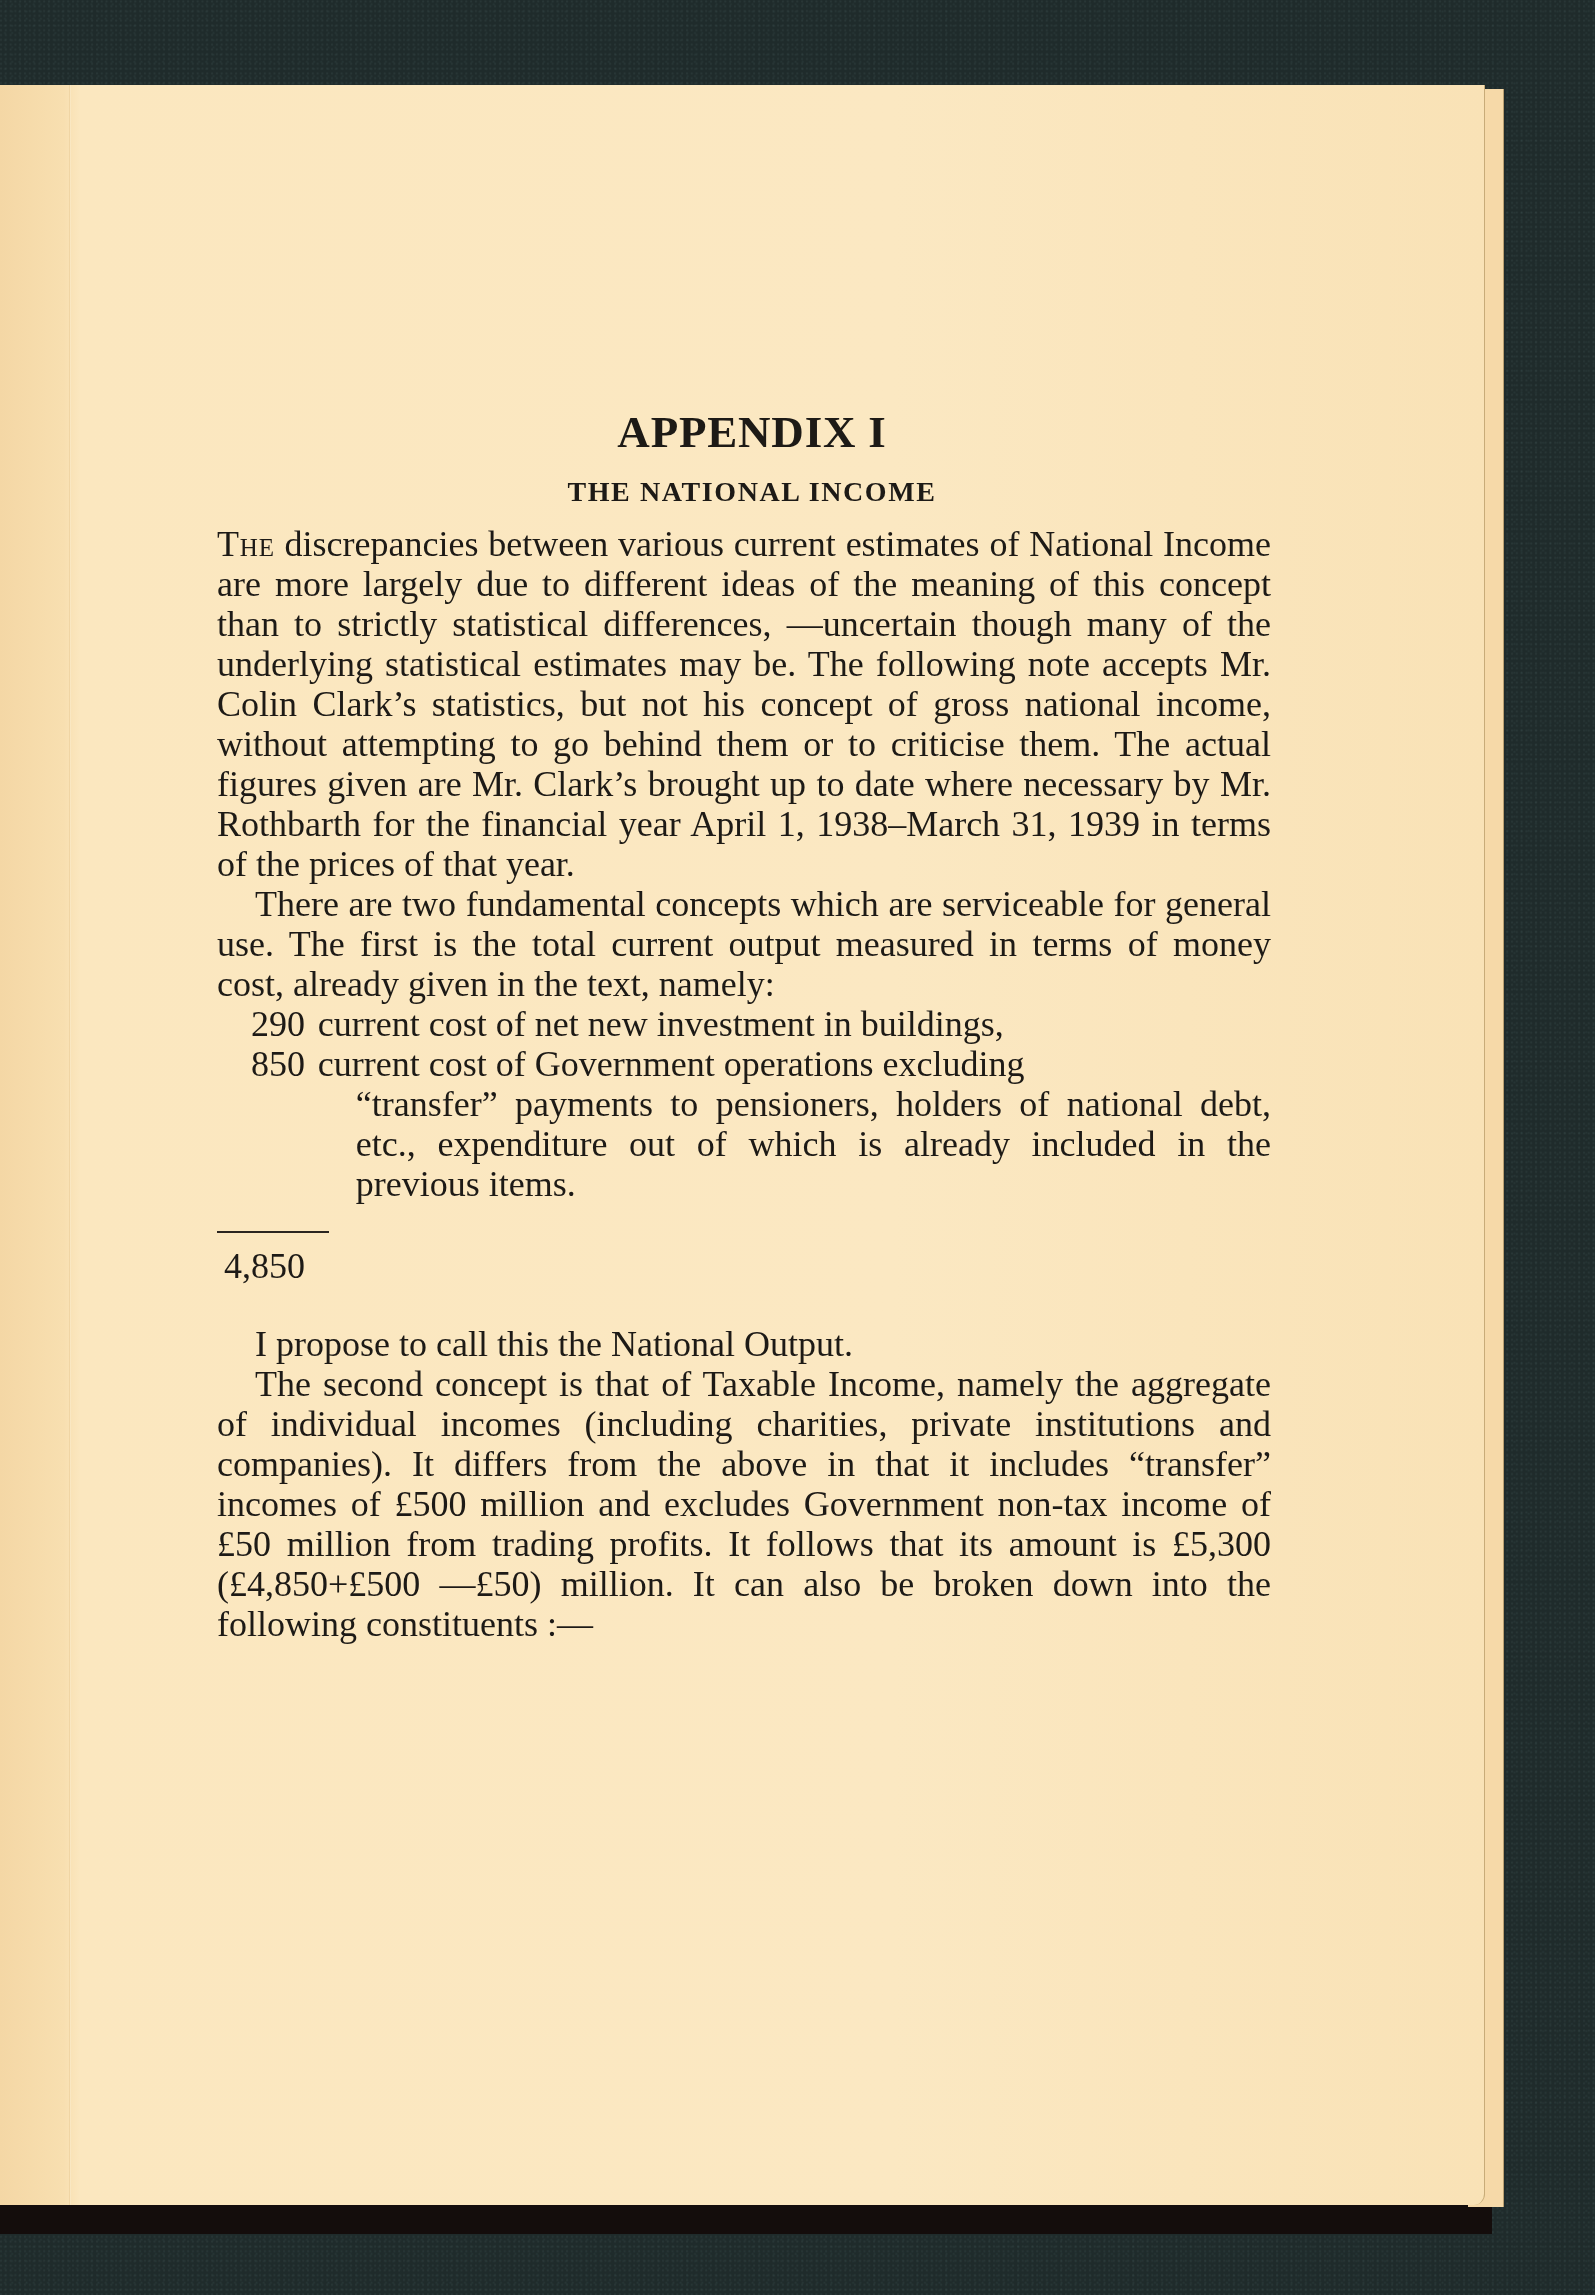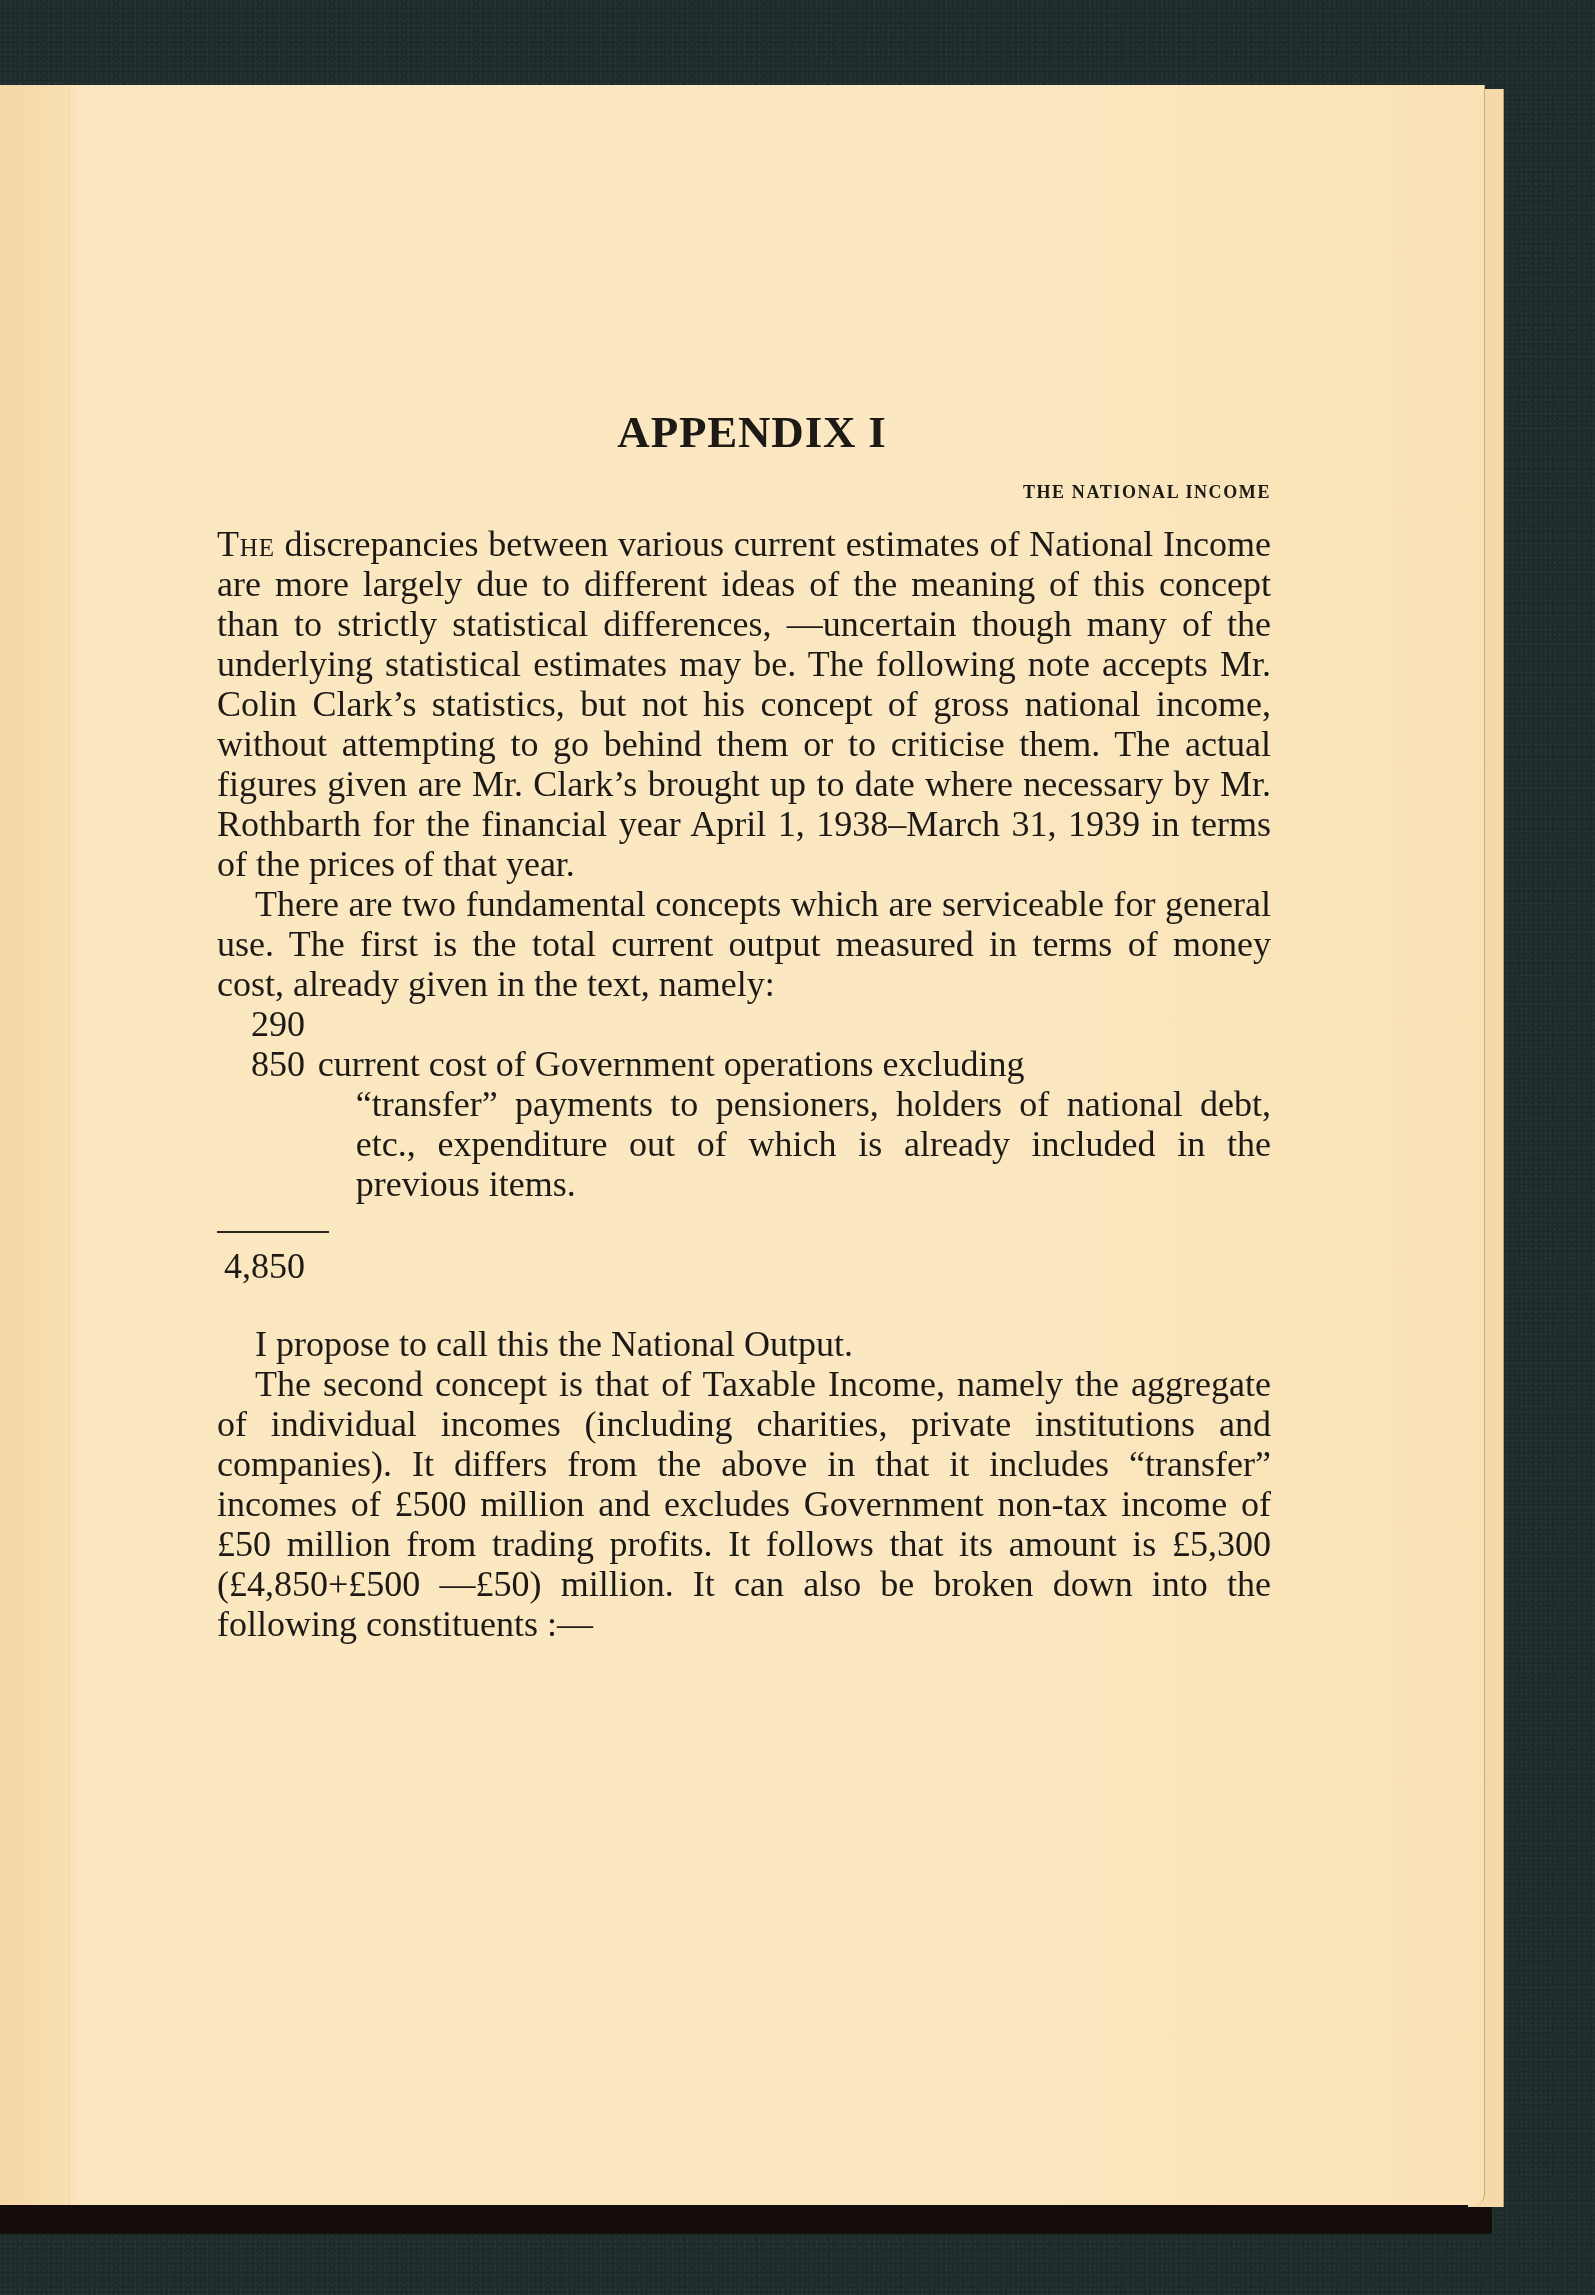--- a/index.html
+++ b/index.html
@@ -67,22 +67,22 @@
     .appendix-title {
       text-align: center;
       font-size: 45px;
       letter-spacing: 0.8px;
       margin: 0 0 0 0;
       padding-left: 16px;
       height: 56px;
       line-height: 56px;
     }
     .section-title {
-      text-align: right;
-      font-size: 18px;
+      text-align: center;
+      font-size: 28px;
       letter-spacing: 1.6px;
       font-variant: small-caps;
       margin: 0;
       padding-left: 16px;
       height: 64px;
       line-height: 64px;
     }
     p {
       margin: 0;
       text-align: justify;
@@ -160,20 +160,21 @@
 
     <p><span class="sc">The</span><span> discrepancies between various current estimates of National Income are more largely due to different ideas of the meaning of this concept than to strictly statistical differences, —uncertain though many of the underlying statistical estimates may be. The following note accepts Mr. Colin Clark’s statistics, but not his concept of gross national income, without attempting to go behind them or to criticise them. The actual figures given are Mr. Clark’s brought up to date where necessary by Mr. Rothbarth for the financial year April 1, 1938–March 31, 1939 in terms of the prices of that year.</span></p>
 
     <p class="indent">There are two fundamental concepts which are serviceable for general use. The first is the total current output measured in terms of money cost, already given in the text, namely:</p>
 
 
     <div class="items">
       <div class="item">
         <div class="item-amount">290</div>
         <div class="item-text">
+          <span class="first">current cost of net new investment in buildings,</span>
         </div>
       </div>
       <div class="item">
         <div class="item-amount">850</div>
         <div class="item-text">
           <span class="first">current cost of Government operations excluding</span>
           <span class="cont">“transfer” payments to pensioners, holders of national debt, etc., expenditure out of which is already included in the previous items.</span>
         </div>
       </div>
     </div>

